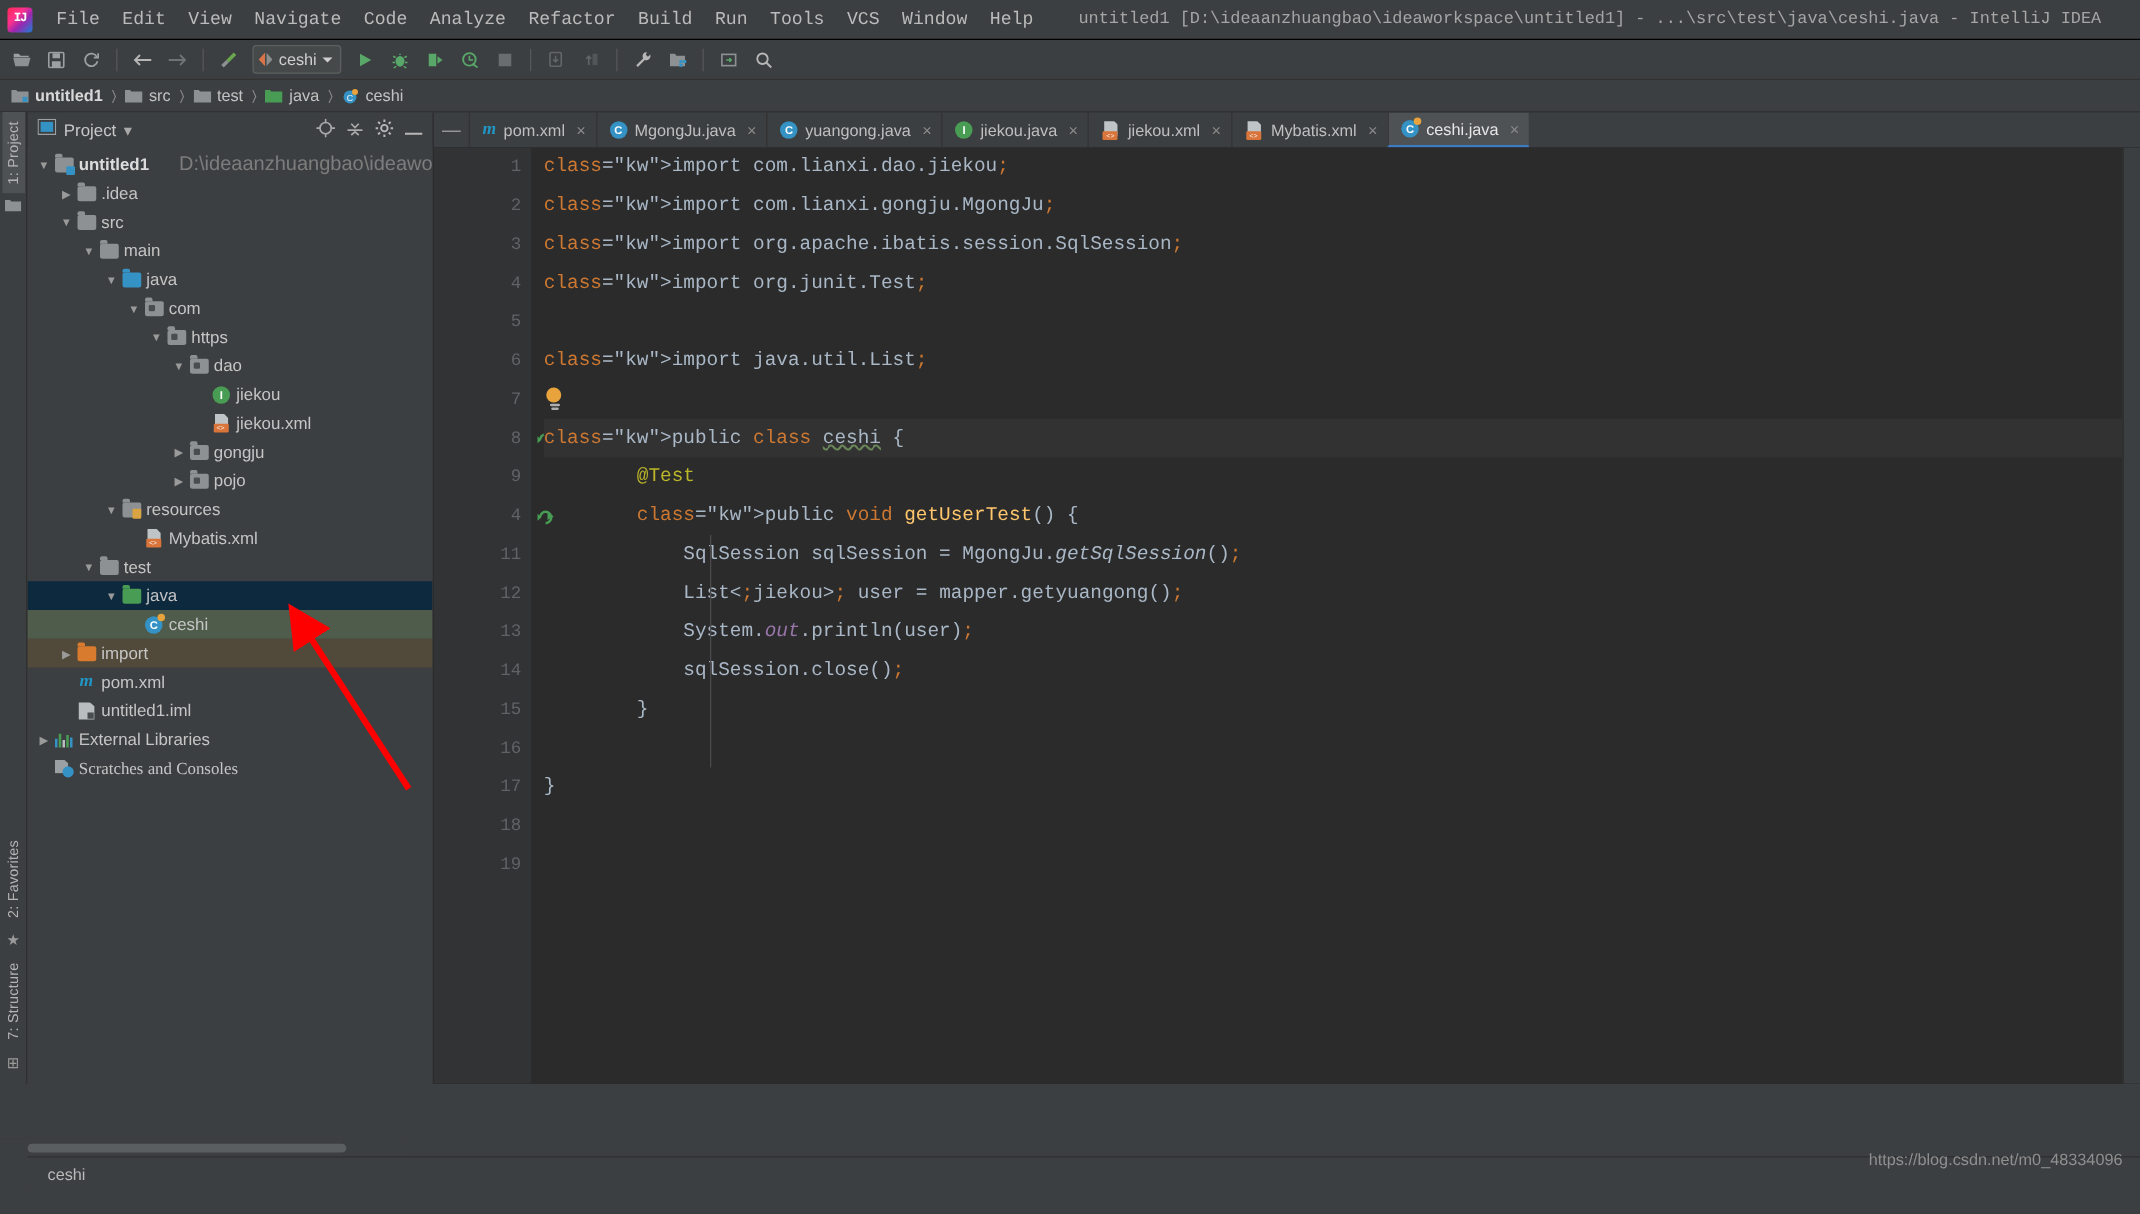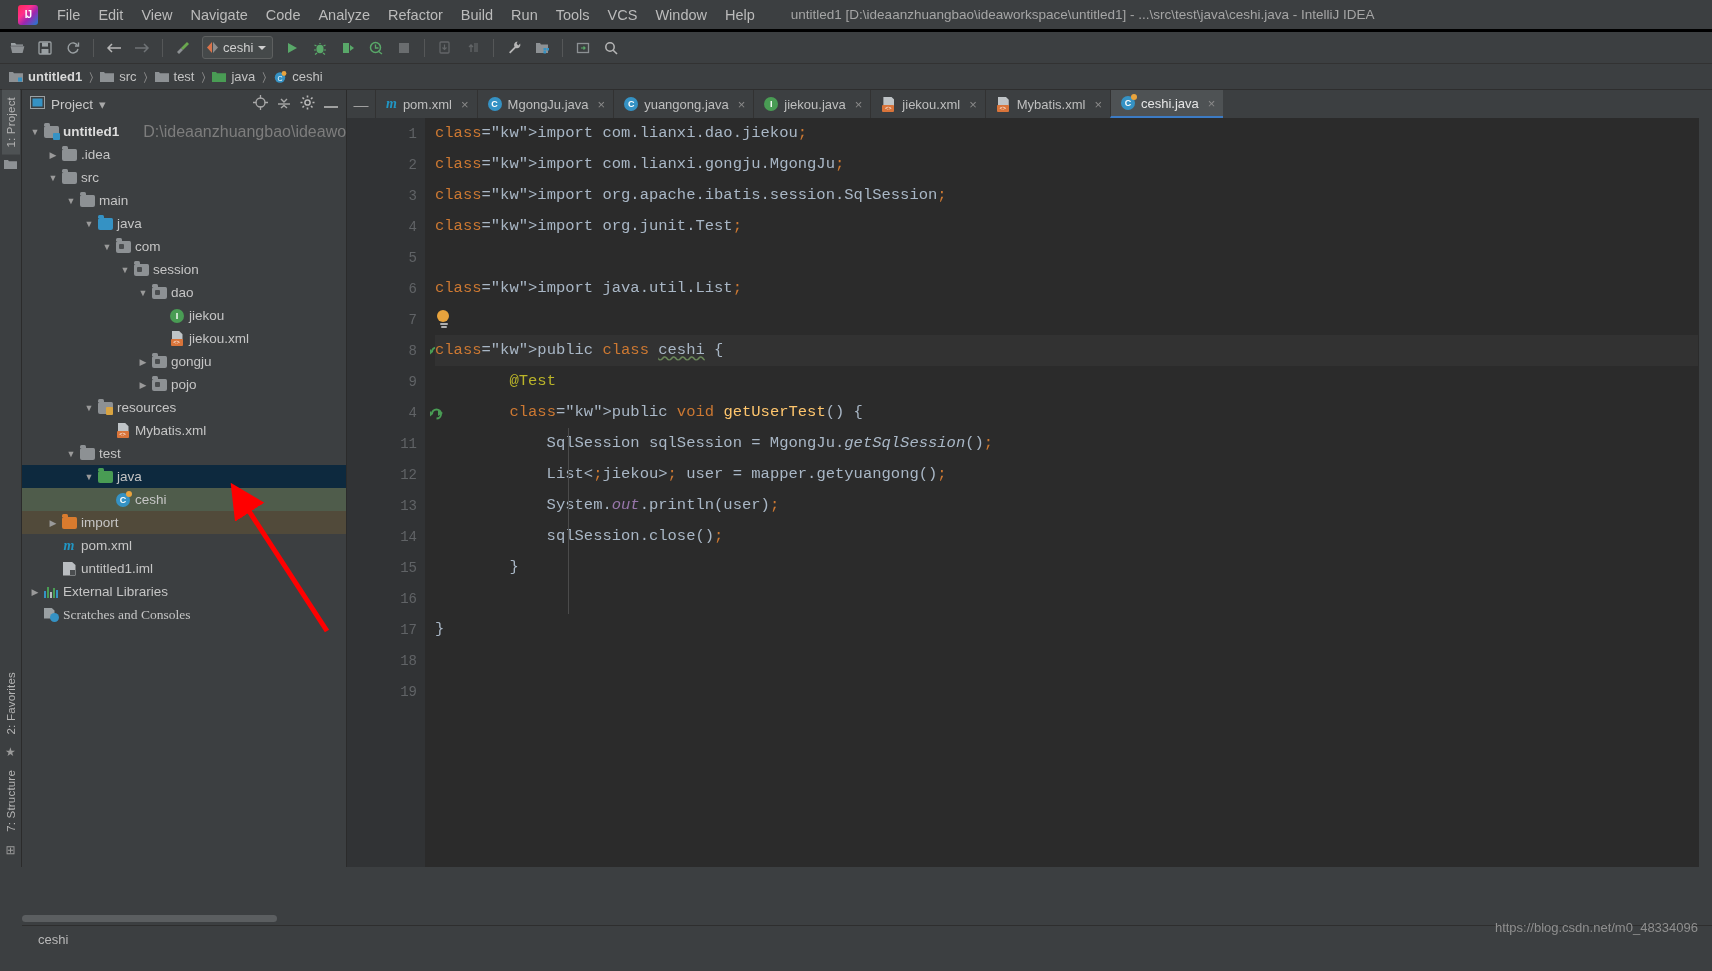--- a/index.html
+++ b/index.html
@@ -8,21 +8,21 @@
     background: #3c3f41;
     font-family: "Liberation Sans", sans-serif;
     overflow: hidden;
     -webkit-font-smoothing: antialiased;
   }
   #app { position: relative; width: 1712px; height: 971px; }
 
   
   .titlebar {
     height: 32px; background: #3c3f41; display: flex; align-items: center;
-    padding-left: 18px; border-bottom: 3px solid #000000;
+    padding-left: 6px; border-bottom: 1px solid #000000; font-family: Liberation Mono, monospace;
   }
   .ij-logo { width: 20px; height: 20px; margin-right: 10px; flex: 0 0 auto; position: relative; }
   .ij-logo .sq { position:absolute; inset:0; border-radius:3px;
      background: linear-gradient(135deg,#fe2857 0%, #ff318c 35%, #9c27b0 60%, #1b7fd4 100%); }
   .ij-logo .letters { position:absolute; inset:0; color:#fff; font-size:10px; font-weight:bold;
      display:flex; align-items:center; justify-content:center; letter-spacing:-1px; }
   .menu { display: flex; align-items: center; }
   .menu-item {
     color: #bbbbbb; font-size: 14.5px; padding: 3px 9px; cursor: default; white-space: nowrap;
   }
@@ -490,21 +490,21 @@
             </span>
             <span class="lbl">com</span>
           </div>
           <div class="node" style="padding-left: 96px;">
             <span class="arrow">▼</span>
             <span class="ico">
               <span class="fo gray">
                 <span class="dot"></span>
               </span>
             </span>
-            <span class="lbl">session</span>
+            <span class="lbl">https</span>
           </div>
           <div class="node" style="padding-left: 114px;">
             <span class="arrow">▼</span>
             <span class="ico">
               <span class="fo gray">
                 <span class="dot"></span>
               </span>
             </span>
             <span class="lbl">dao</span>
           </div>

